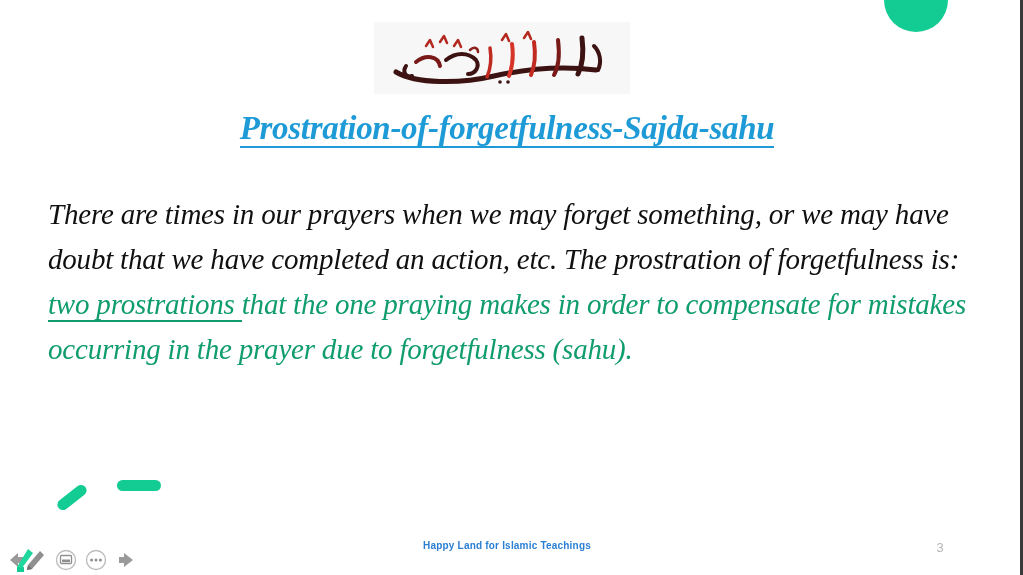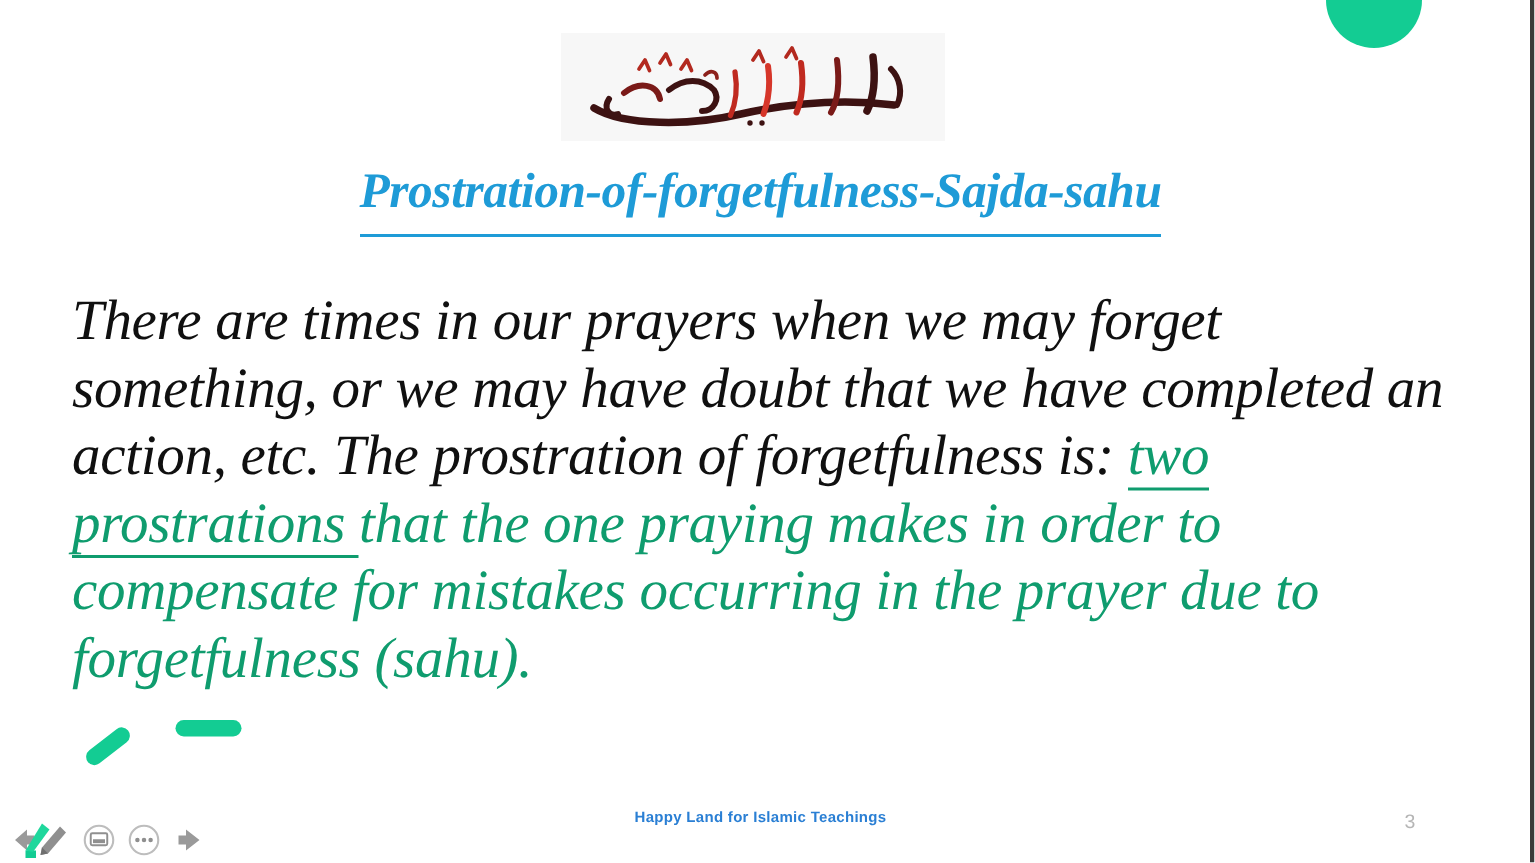--- a/index.html
+++ b/index.html
@@ -78,32 +78,32 @@
     font-style: italic;
     font-weight: bold;
     font-size: 33px;
     line-height: 40px;
     color: #1e9bd7;
     letter-spacing: -0.3px;
     white-space: nowrap;
   }
   .slide-title .u {
     border-bottom: 2px solid #1e9bd7;
-    padding-bottom: 10px;
+    padding-bottom: 0;
   }
 
   
   .body-block {
     position: absolute;
     left: 48px;
     top: 192px;
     width: 930px;
     font-family: "Liberation Serif", serif;
     font-style: italic;
-    font-size: 38px;
+    font-size: 29px;
     line-height: 45px;
     color: #101010;
     letter-spacing: -0.2px;
   }
   .body-block .green {
     color: #0f9c6e;
   }
   .body-block .green-u {
     color: #0f9c6e;
     border-bottom: 2px solid #0f9c6e;

